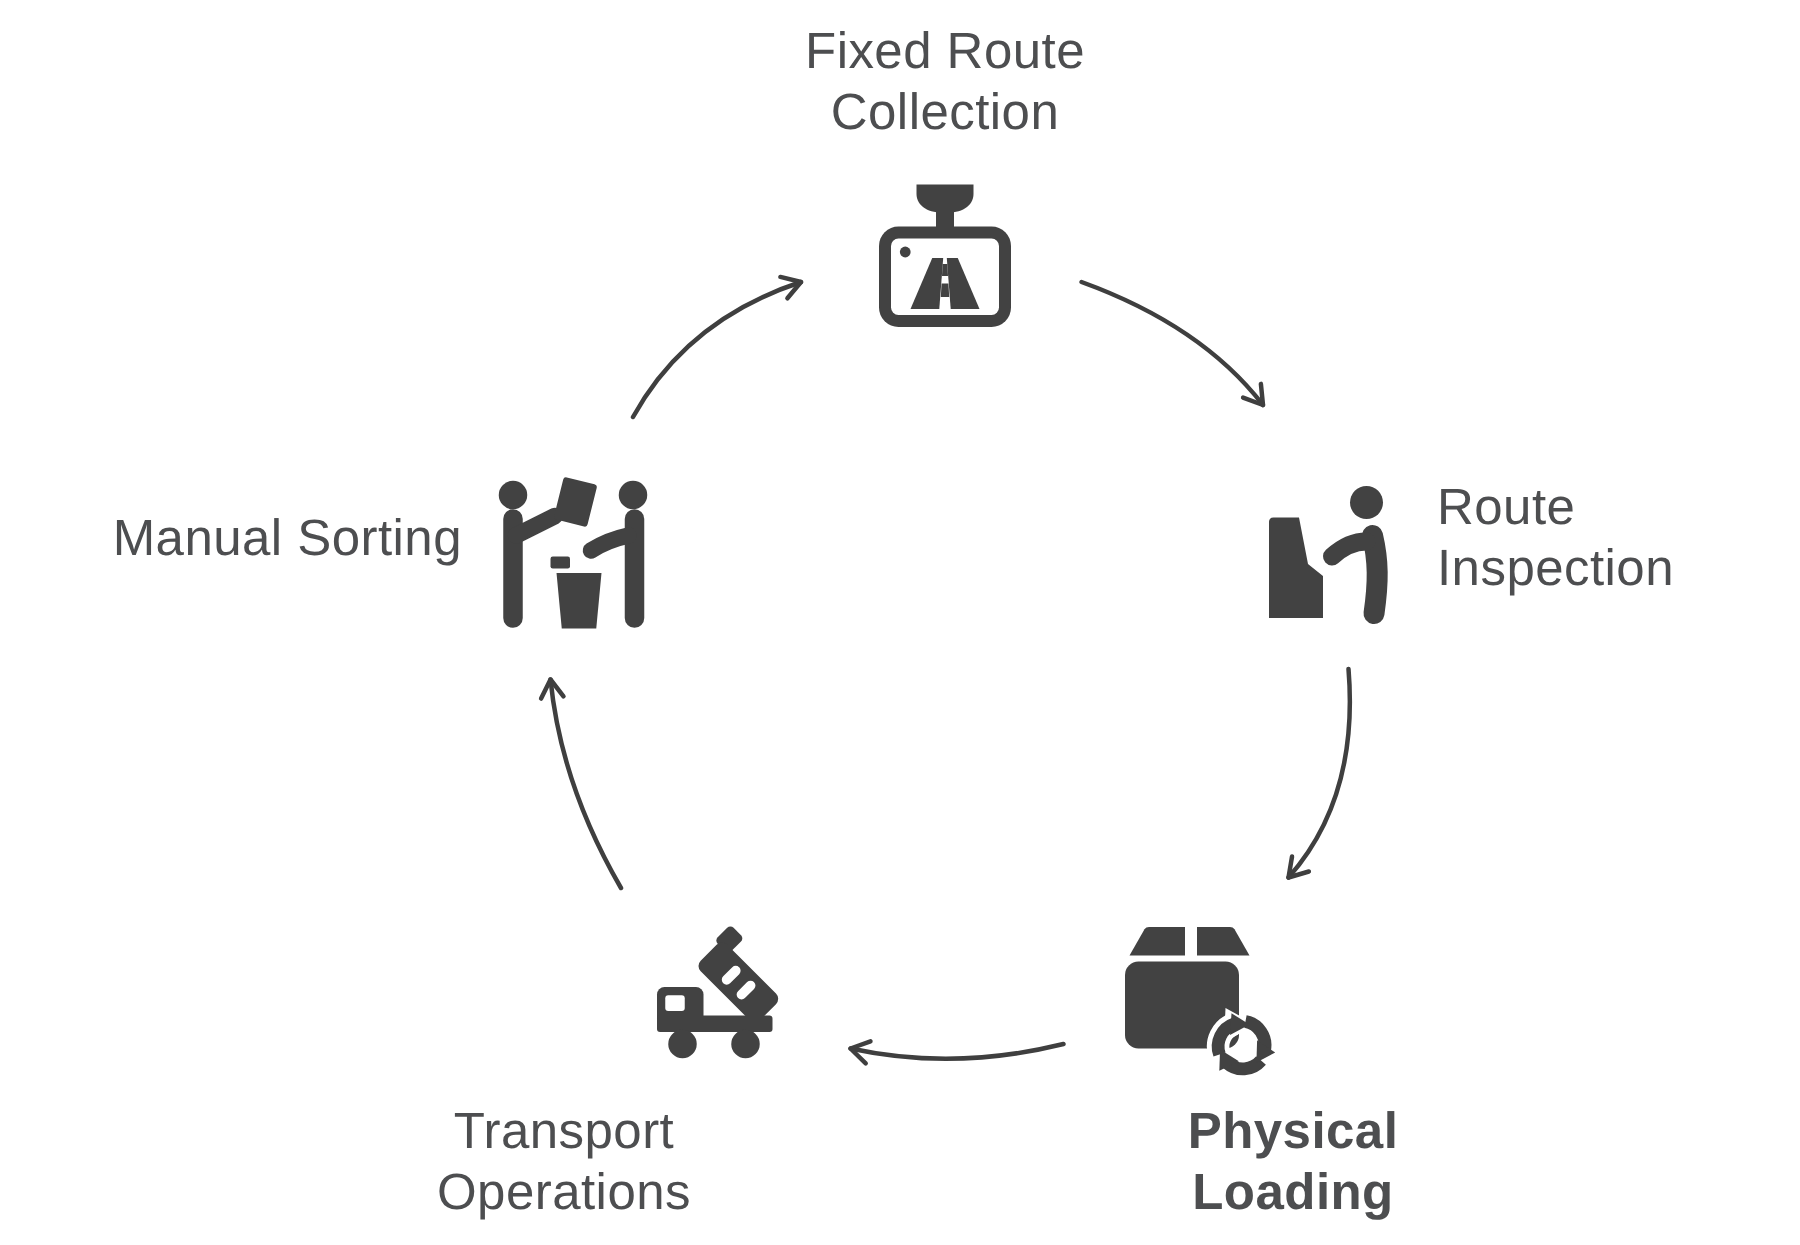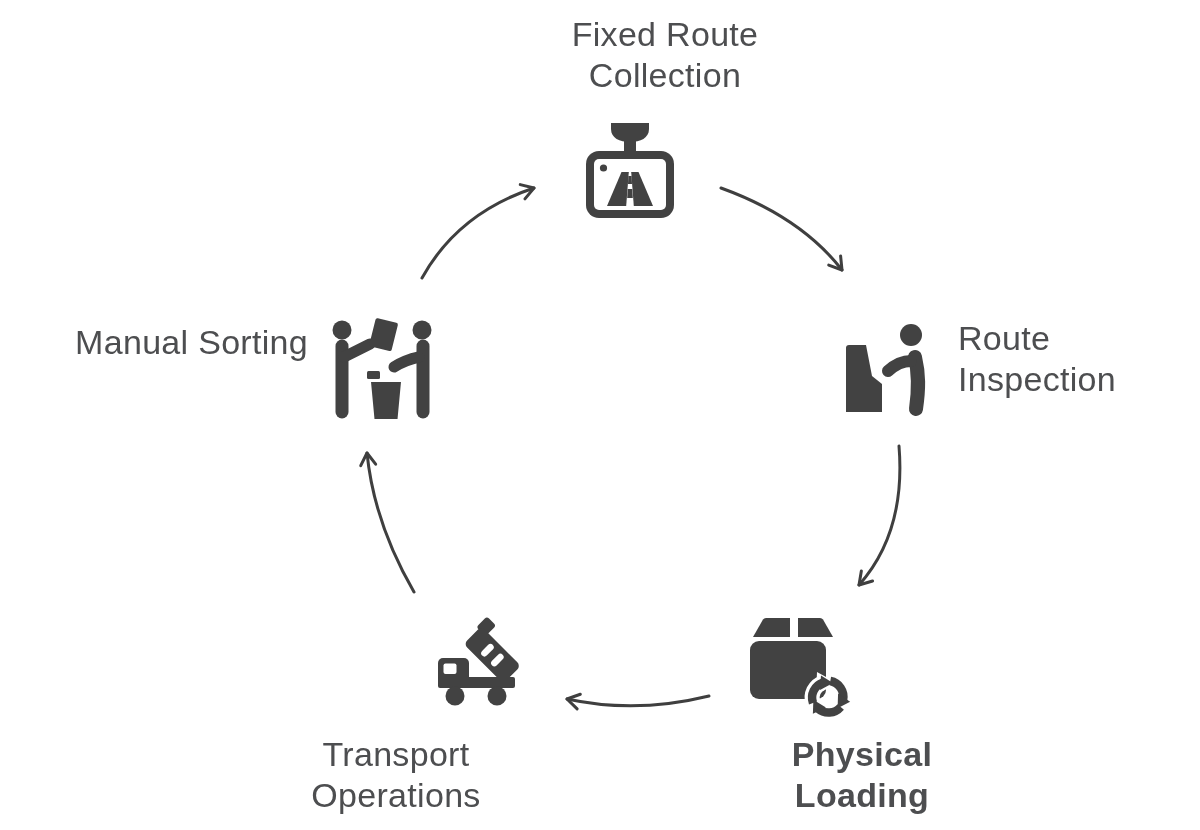--- a/index.html
+++ b/index.html
@@ -32,21 +32,21 @@
     <g fill="none" stroke="#3f3f3f" stroke-width="3" stroke-linecap="round">
       <path d="M422,278 Q458,213 534,188" marker-end="url(#ah)"></path>
       <path d="M721,188 Q801,217 842,270" marker-end="url(#ah)"></path>
       <path d="M899,446 Q906,532 859,585" marker-end="url(#ah)"></path>
       <path d="M709,696 Q636,714 567,699" marker-end="url(#ah)"></path>
       <path d="M414,592 Q374,523 367,453" marker-end="url(#ah)"></path>
     </g>
   </svg>
 
   <div>
-    <div class="node-label center" style="left:630px;top:14px;margin-left:35px;">Fixed Route
+    <div class="node-label center" style="left:630px;top:14px;">Fixed Route
 Collection</div>
     <div class="node-icon" style="left:582px;top:121px;width:96px;height:99px;">
       <svg viewBox="0 0 96 99" xmlns="http://www.w3.org/2000/svg">
         <path class="ic" d="M29,2 h38 v6 c0,9 -8.5,13 -19,13 s-19,-4 -19,-13 z"></path>
         <rect class="ic" x="42" y="18" width="12" height="14"></rect>
         <rect class="ic" x="4" y="30" width="88" height="67" rx="13"></rect>
         <rect x="12" y="38" width="72" height="51" rx="5" fill="#ffffff"></rect>
         <circle class="ic" cx="21.5" cy="47" r="3.6"></circle>
         <path class="ic" d="M25,85 L39.5,51 H56.5 L71,85 Z"></path>
         <path d="M44.2,85 L46.8,51 H49.2 L51.8,85 Z" fill="#ffffff"></path>
@@ -96,41 +96,41 @@
             <path transform="rotate(0)" d="M-7,-21.5 L5,-14 L-8,-7 Z"></path>
             <path transform="rotate(120)" d="M-7,-21.5 L5,-14 L-8,-7 Z"></path>
             <path transform="rotate(240)" d="M-7,-21.5 L5,-14 L-8,-7 Z"></path>
           </g>
         </g>
       </svg>
     </div>
   </div>
 
   <div>
-    <div class="node-label center" style="left:396px;top:734px;">Transport
+    <div class="node-label center" style="left:376px;top:734px;">Transport
 Operations</div>
     <div class="node-icon" style="left:434px;top:616px;width:112px;height:96px;">
       <svg viewBox="0 0 112 96" xmlns="http://www.w3.org/2000/svg">
         <g transform="rotate(45 60 40)">
           <rect class="ic" x="27" y="17" width="13" height="15" rx="3"></rect>
           <rect class="ic" x="30" y="28" width="56" height="25" rx="5"></rect>
           <rect x="48" y="33" width="6.5" height="15" rx="3.2" fill="#ffffff"></rect>
           <rect x="62" y="33" width="6.5" height="15" rx="3.2" fill="#ffffff"></rect>
         </g>
         <rect class="ic" x="4" y="42" width="31" height="27" rx="5"></rect>
         <rect x="9.5" y="47.5" width="13" height="10.5" rx="2" fill="#ffffff"></rect>
         <rect class="ic" x="4" y="61" width="77" height="11" rx="2"></rect>
         <circle class="ic" cx="21" cy="80" r="9.5"></circle>
         <circle class="ic" cx="63" cy="80" r="9.5"></circle>
       </svg>
     </div>
   </div>
 
   <div>
-    <div class="node-label right-align" style="right:892px;top:322px;">Manual Sorting</div>
+    <div class="node-label right-align" style="right:892px;top:339px;">Manual Sorting</div>
     <div class="node-icon" style="left:330px;top:316px;width:104px;height:110px;">
       <svg viewBox="0 0 104 110" xmlns="http://www.w3.org/2000/svg">
         <circle class="ic" cx="12" cy="14" r="9.5"></circle>
         <path d="M12,30 V96" fill="none" stroke="#424242" stroke-width="13" stroke-linecap="round"></path>
         <path d="M14,41 L40,28" fill="none" stroke="#424242" stroke-width="11" stroke-linecap="round"></path>
         <g transform="rotate(14 53 19)">
           <rect class="ic" x="42" y="4" width="23" height="29" rx="2"></rect>
         </g>
         <rect class="ic" x="37" y="55" width="13" height="8" rx="1.5"></rect>
         <path class="ic" d="M41,66 H71 L67.5,103 H44.5 Z"></path>

